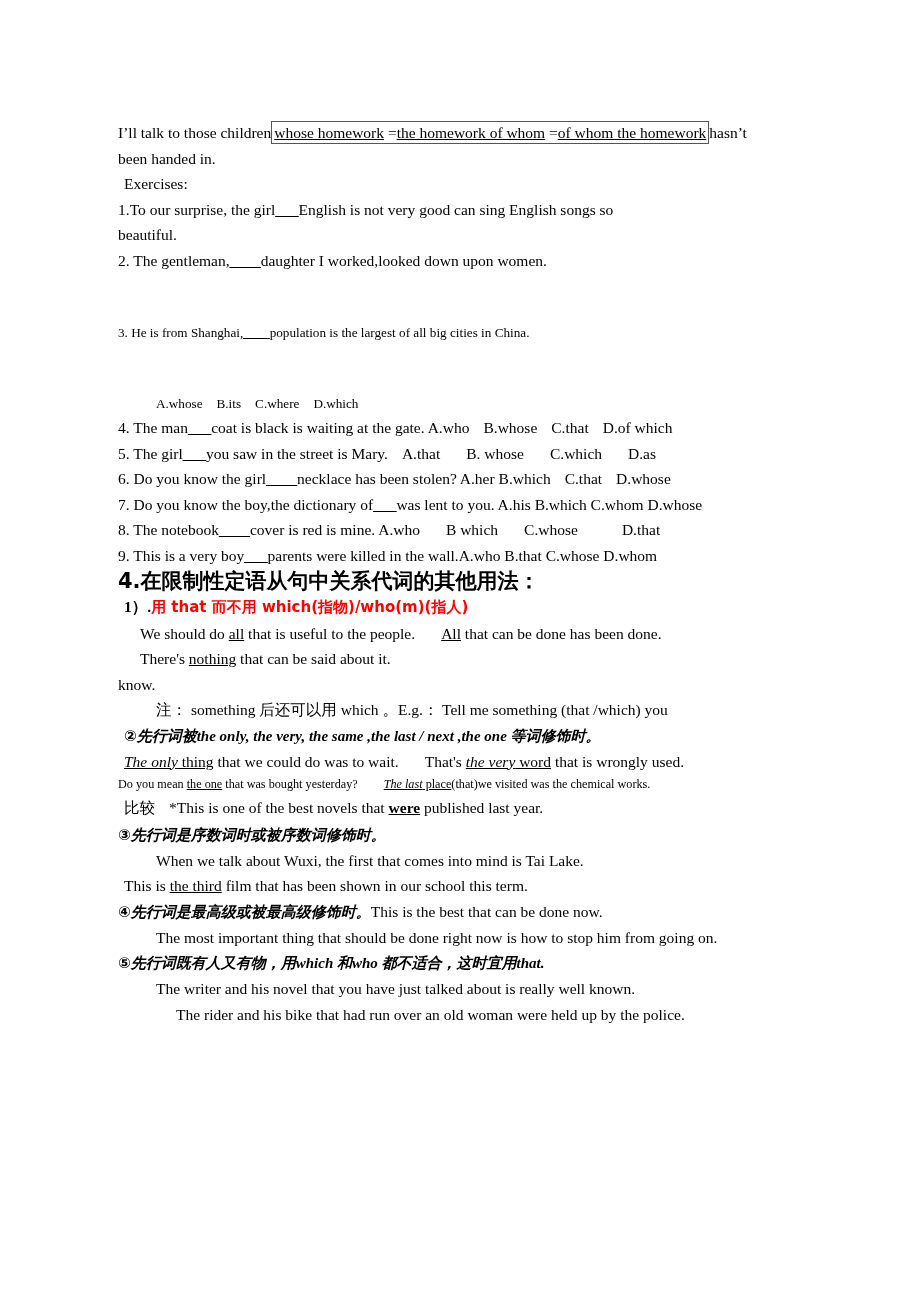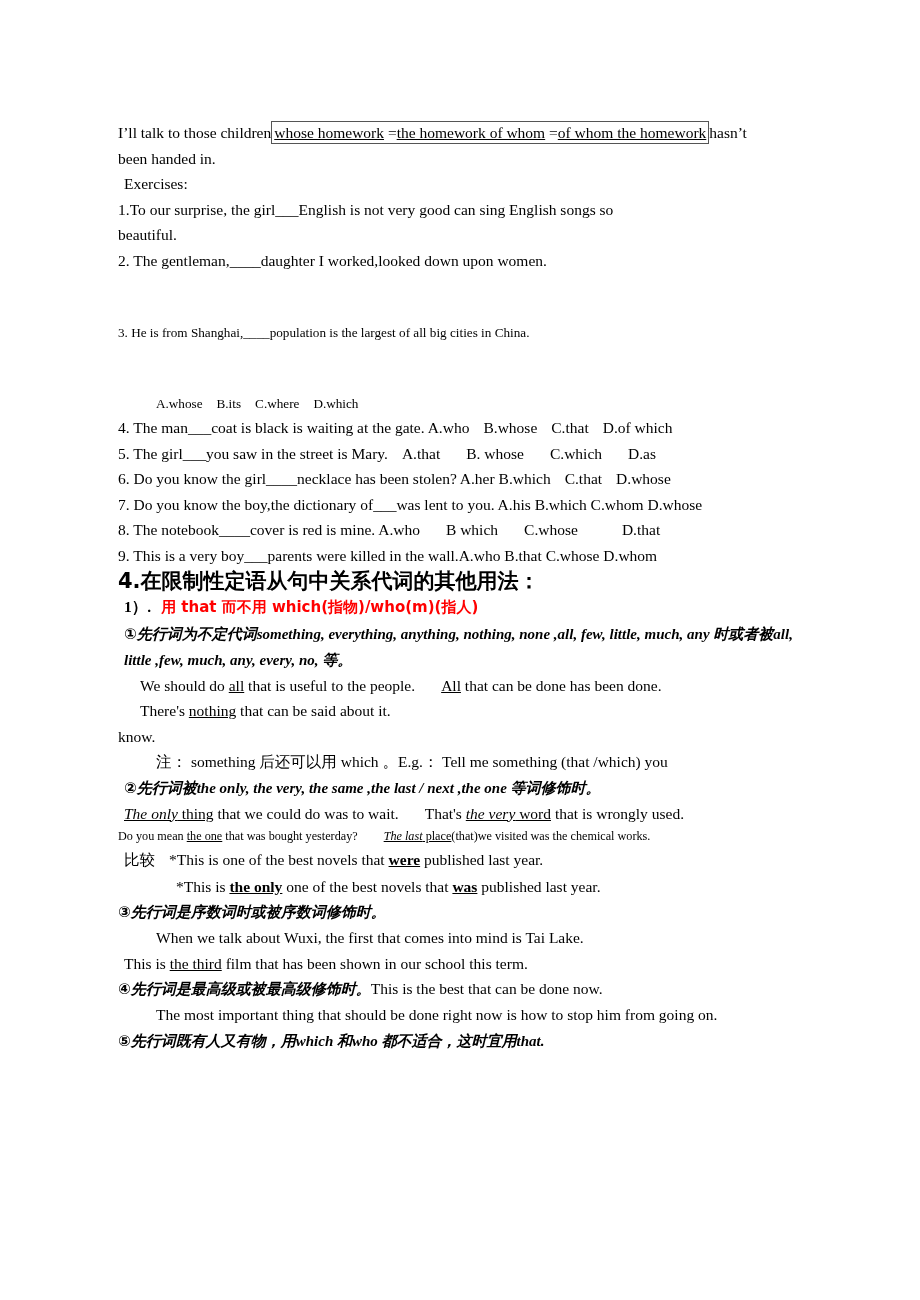--- a/index.html
+++ b/index.html
@@ -62,21 +62,20 @@
     font-family: "DejaVu Sans", "Liberation Sans", sans-serif;
     font-weight: bold;
     font-size: 21px;
     line-height: 26px;
   }
   .red-head {
     color: #ff0000;
     font-weight: bold;
     font-family: "DejaVu Sans", "Liberation Sans", sans-serif;
     font-size: 15px;
-    margin-left: 10px;
   }
   .num-prefix {
     color: #000000;
     font-family: "Liberation Serif", serif;
     font-weight: bold;
     font-size: 15.5px;
   }
   .bi {
     font-weight: bold;
     font-style: italic;
@@ -98,21 +97,21 @@
     font-style: normal;
     font-family: "Liberation Serif", serif;
     font-size: 15.5px;
   }
   .zh {
     font-family: "DejaVu Sans", "Liberation Sans", sans-serif;
   }
   u.plain { text-decoration: underline; }
   .bu { font-weight: bold; text-decoration: underline; }
   .iu { font-style: italic; text-decoration: underline; }
-  .blank { }
+  .blank { text-decoration: underline; }
   .gap { display: inline-block; width: 26px; }
   .gap-sm { display: inline-block; width: 14px; }
   .gap-lg { display: inline-block; width: 44px; }
 </style>
 </head>
 <body>
 
 <div class="page">
 
   <p class="line">
@@ -139,42 +138,42 @@
   <p class="line"><span>7.</span><span> Do you know the boy,the dictionary of</span><span class="blank">___</span><span>was lent to you.</span> <span>A.his</span> <span>B.which</span> <span>C.whom</span> <span>D.whose</span></p>
 
   <p class="line"><span>8.</span><span> The notebook</span><span class="blank">____</span><span>cover is red is mine.</span> <span>A.who</span><span class="gap"></span><span>B which</span><span class="gap"></span><span>C.whose</span><span class="gap-lg"></span><span>D.that</span></p>
 
   <p class="line"><span>9.</span><span> This is a very boy</span><span class="blank">___</span><span>parents were killed in the wall.</span><span>A.who</span> <span>B.that</span> <span>C.whose</span> <span>D.whom</span></p>
 
   <p class="line zh-head">4.在限制性定语从句中关系代词的其他用法：</p>
 
   <p class="line indent1"><span class="num-prefix">1）.</span><span class="red-head">用 that 而不用 which(指物)/who(m)(指人)</span></p>
 
-  <p class="line bi indent1"><span class="bi-zh">①</span><span class="bi-zh">先行词为不定代词</span><span class="bi-en">something, everything, anything, nothing, none ,all, few, little, much, any</span> <span class="bi-zh">时或者被</span><span class="bi-en">all, little ,few, much, any, every, no,</span> <span class="bi-zh">等。</span></p>
 
   <p class="line indent2"><span>We should do </span><u class="plain">all</u><span> that is useful to the people.</span><span class="gap"></span><u class="plain">All</u><span> that can be done has been done.</span></p>
 
   <p class="line indent2"><span>There's </span><u class="plain">nothing</u><span> that can be said about it.</span></p>
 
   <p class="line">know.</p>
   <p class="line just indent3">注： something 后还可以用 which 。E.g.： Tell me something (that /which) you</p>
 
   <p class="line bi indent1"><span class="bi-zh">②</span><span class="bi-zh">先行词被</span><span class="bi-en">the only, the very, the same ,the last / next ,the one</span> <span class="bi-zh">等词修饰时。</span></p>
 
   <p class="line indent1"><span class="iu">The only</span><u class="plain"> thing</u><span> that we could do was to wait.</span><span class="gap"></span><span>That's </span><span class="iu">the very</span><u class="plain"> word</u><span> that is wrongly used.</span></p>
 
   <p class="line tiny"><span>Do you mean </span><u class="plain">the one</u><span> that was bought yesterday?</span><span class="gap"></span><span class="iu">The last</span><u class="plain"> place</u><span>(that)we visited was the chemical works.</span></p>
 
   <p class="line indent1"><span class="zh">比较</span><span class="gap-sm"></span><span>*This is one of the best novels that </span><span class="bu">were</span><span> published last year.</span></p>
 
-  <p class="line indent4"><span>*This is </span><span class="bu">the only</span><span> one of the best novels that </span><span class="bu">was</span><span> published last year.</span></p>
 
   <p class="line bi"><span class="bi-zh">③</span><span class="bi-zh">先行词是序数词时或被序数词修饰时。</span></p>
   <p class="line indent3">When we talk about Wuxi, the first that comes into mind is Tai Lake.</p>
   <p class="line indent1"><span>This is </span><u class="plain">the third</u><span> film that has been shown in our school this term.</span></p>
 
   <p class="line bi"><span class="bi-zh">④</span><span class="bi-zh">先行词是最高级或被最高级修饰时。</span><span class="normal-after">This is the best that can be done now.</span></p>
   <p class="line indent3">The most important thing that should be done right now is how to stop him from going on.</p>
 
   <p class="line bi"><span class="bi-zh">⑤</span><span class="bi-zh">先行词既有人又有物，用</span><span class="bi-en">which</span> <span class="bi-zh">和</span><span class="bi-en">who</span> <span class="bi-zh">都不适合，这时宜用</span><span class="bi-en">that.</span></p>
+  <p class="line indent3">The writer and his novel that you have just talked about is really well known.</p>
+  <p class="line indent4">The rider and his bike that had run over an old woman were held up by the police.</p>
 
 
 </div>
 
 </body></html>

